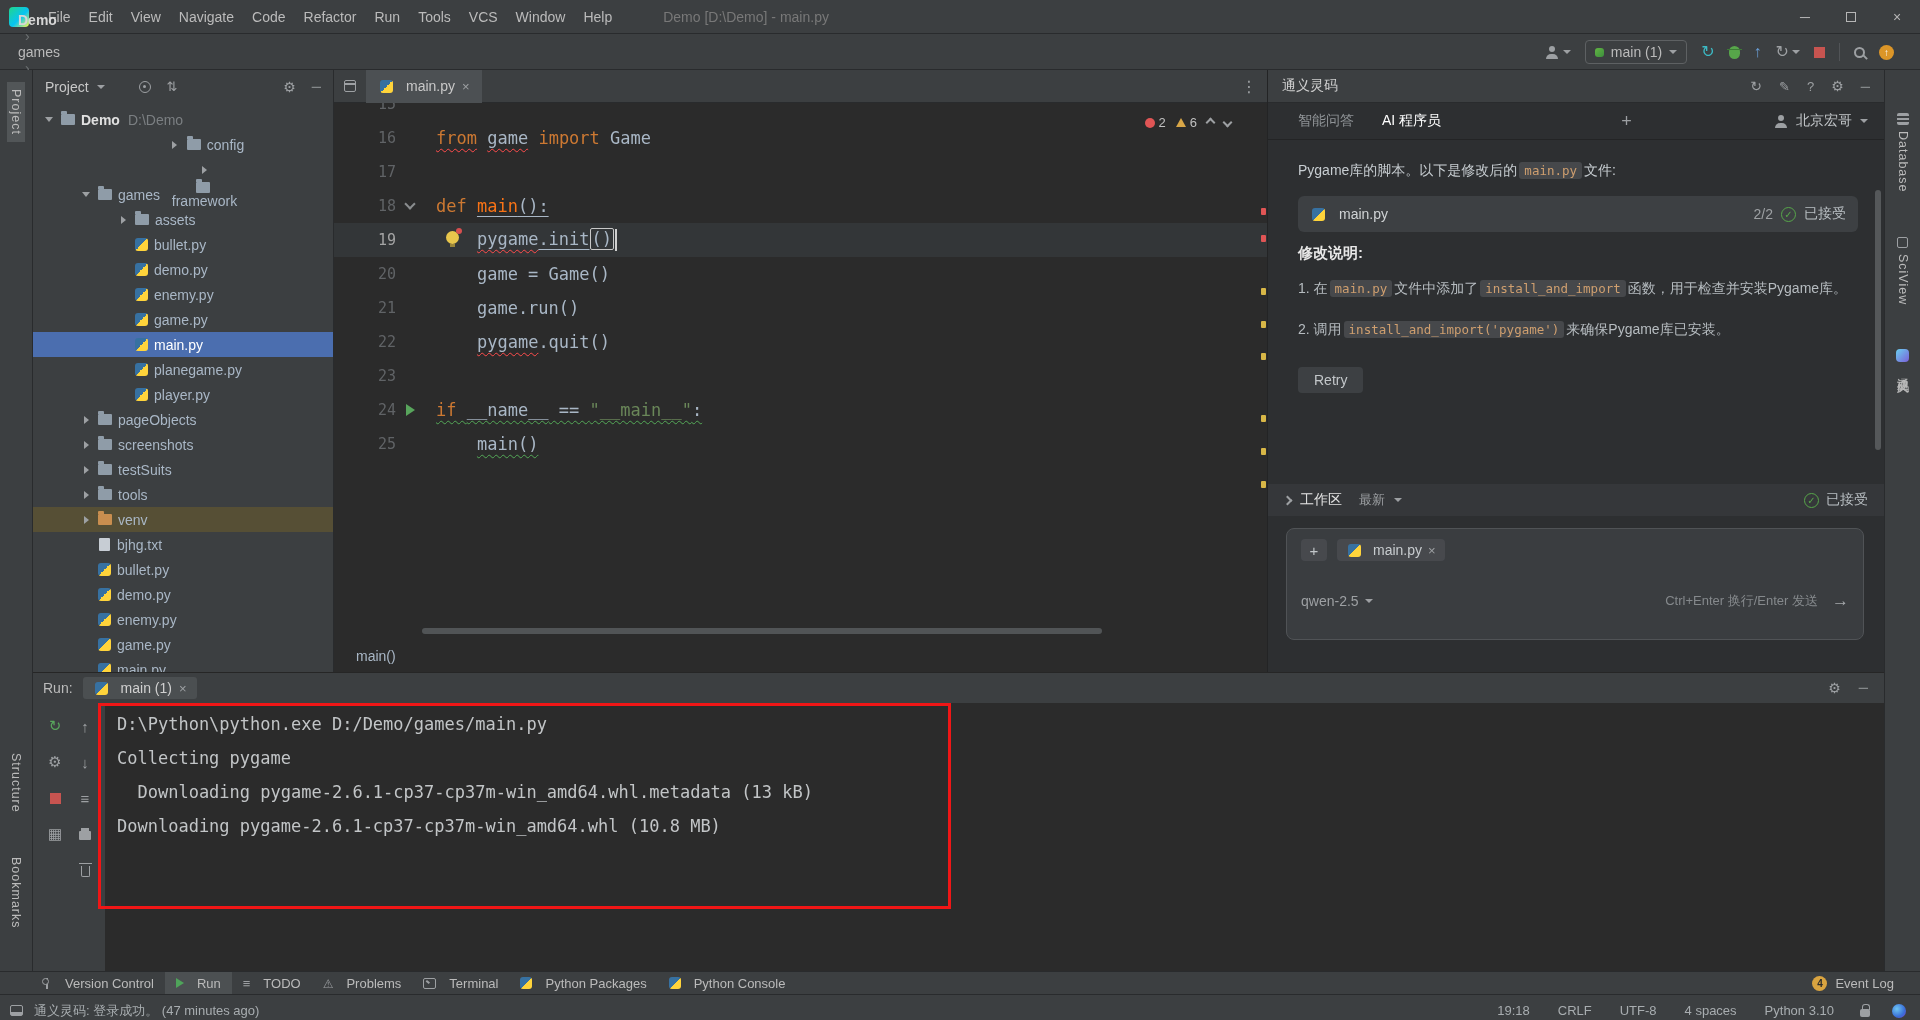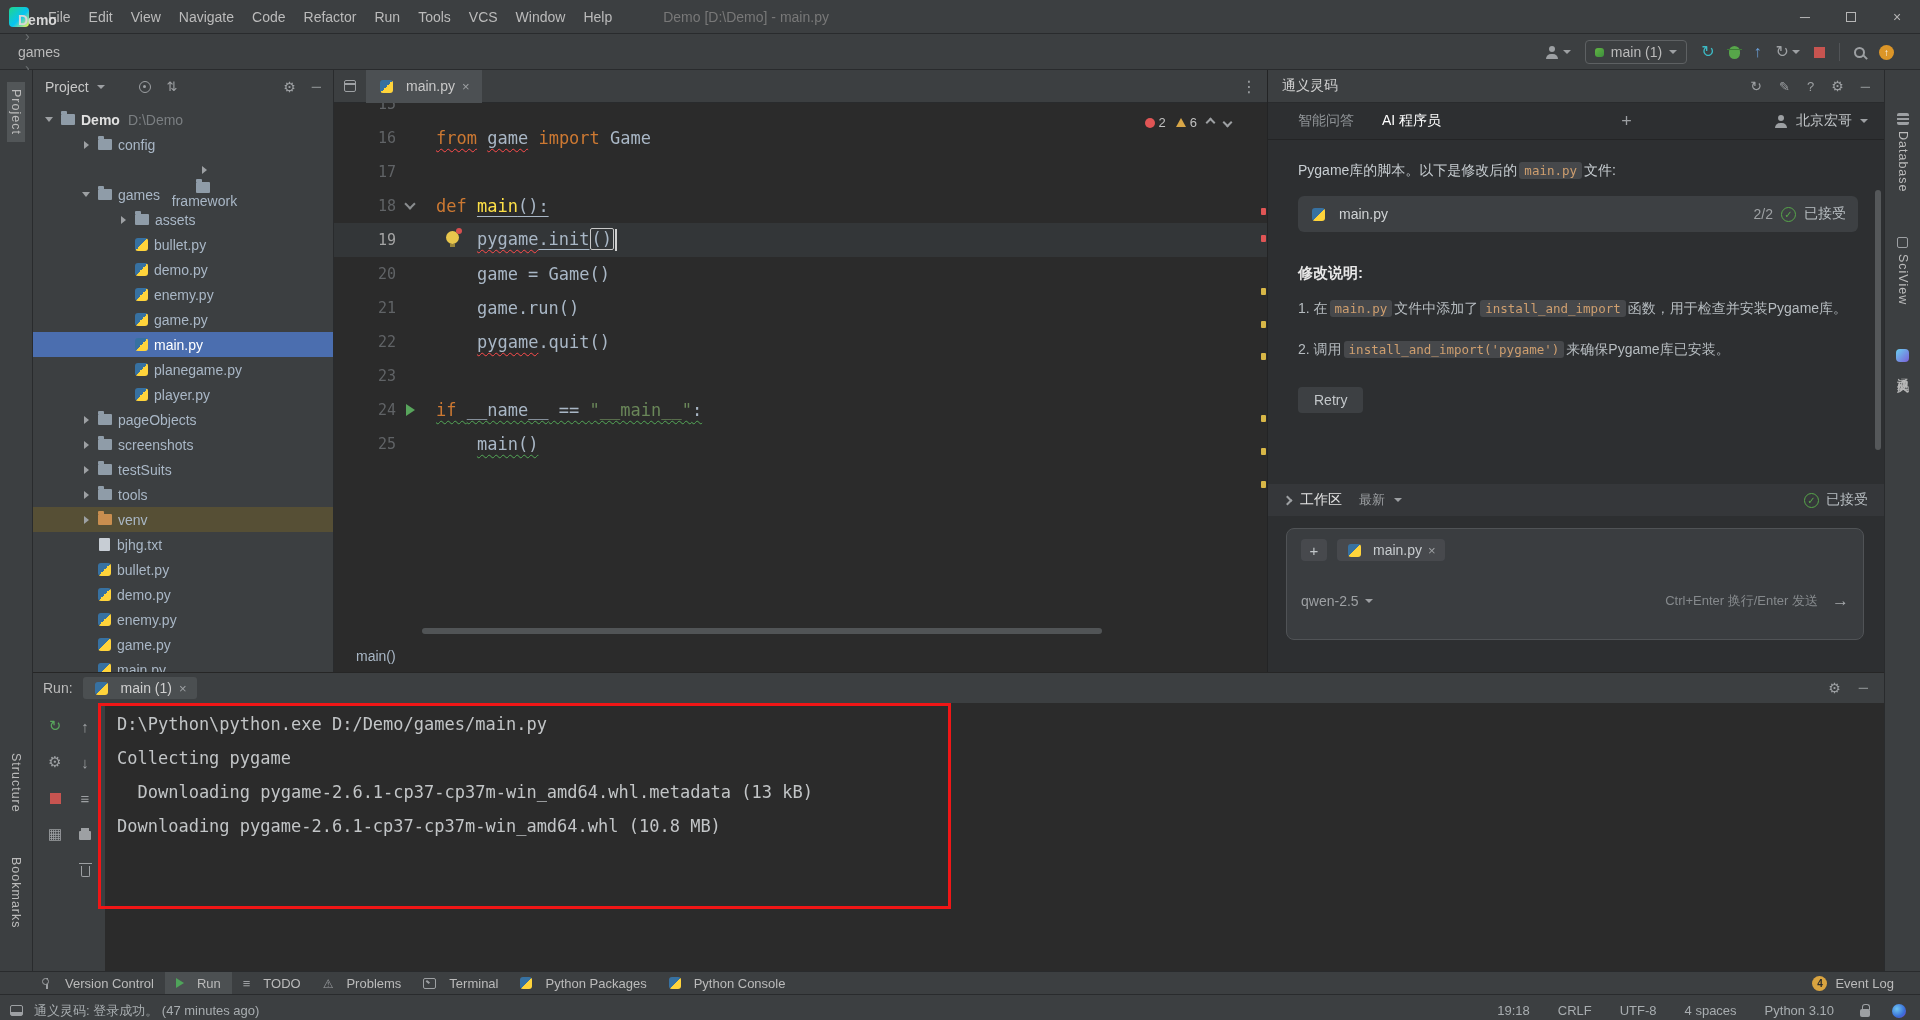--- a/index.html
+++ b/index.html
@@ -82,21 +82,21 @@
 .tab-close{color:#9da0a3;font-size:13px}
 #tab-more{margin-left:auto;color:#9da0a3;font-size:16px}
 #code-wrap{position:absolute;left:0;top:33px;right:0;height:537px;overflow:hidden}
 #code-lines{margin-top:-16px}
 .crow{position:relative;display:flex;height:34px;align-items:center;font-family:"DejaVu Sans Mono",monospace;font-size:17px;color:#a9b7c6}
 .crow.current{background:#333638}
 .ln{width:62px;text-align:right;color:#606366;font-size:15px;flex:none;font-family:"DejaVu Sans Mono",monospace}
 .crow.current .ln{color:#a4a4a4}
 .gut{width:28px;height:100%;flex:none;position:relative;display:flex;align-items:center;justify-content:center}
 .ctext{padding-left:12px;white-space:pre}
-.kw{color:#cc7832}.fn{color:#fde047}.str{color:#6a8759}
+.kw{color:#cc7832}.fn{color:#f97316}.str{color:#6a8759}
 .ul{text-decoration:underline;text-decoration-color:#a9b7c6;text-underline-offset:4px}
 .wr{text-decoration:underline wavy #ff4c4c;text-decoration-thickness:1px;text-underline-offset:4px}
 .wg{text-decoration:underline wavy #54a857;text-decoration-thickness:1px;text-underline-offset:4px}
 .brace{border:1px solid #c8c8c8;border-radius:2px;padding:0 1px}
 .caret{display:inline-block;width:2px;height:22px;background:#cfcfcf;vertical-align:middle;margin-left:1px}
 .run-arrow{width:0;height:0;border-left:9px solid #58a55c;border-top:6px solid transparent;border-bottom:6px solid transparent}
 .fold-marker{width:8px;height:8px;border-right:2px solid #8a8d8f;border-bottom:2px solid #8a8d8f;transform:rotate(45deg);margin-top:-4px}
 .bulb{position:absolute;left:112px;top:8px;width:13px;height:13px;background:#e8c64c;border-radius:50%}
 .bulb::after{content:"";position:absolute;left:4px;bottom:-3px;width:5px;height:3px;background:#9b8639}
 .bulb::before{content:"";position:absolute;right:-3px;top:-3px;width:6px;height:6px;border-radius:50%;background:#d64f4f}
@@ -121,21 +121,21 @@
 .ai-tab.active{color:#ffffff}
 #ai-plus{margin-left:180px;color:#9da0a3;font-size:18px}
 #ai-user{margin-left:auto;display:flex;align-items:center;gap:8px;color:#c3c7ca}
 #ai-chat{padding:22px 26px 0 30px;color:#c7cdd1}
 .chip-code{font-family:"DejaVu Sans Mono",monospace;font-size:12.5px;background:#46484b;color:#cf9f6f;border-radius:3px;padding:1px 5px;margin:0 2px}
 #ai-filecard{margin-top:16px;height:36px;background:#3d4043;border-radius:6px;display:flex;align-items:center;padding:0 12px;gap:8px}
 #fc-name{color:#d0d3d5}
 #fc-progress{margin-left:auto;color:#9da0a3}
 .check{width:15px;height:15px;border:1.5px solid #57a64a;border-radius:50%;color:#57a64a;font-size:10px;display:inline-flex;align-items:center;justify-content:center;flex:none}
 .accepted{color:#b9bfc3}
-#ai-section{margin-top:32px;font-weight:bold;font-size:15px;color:#e8e8e8}
+#ai-section{margin-top:12px;font-weight:bold;font-size:15px;color:#e8e8e8}
 #ai-steps{margin-top:10px}
 .ai-step{margin-top:10px;line-height:31px;color:#b6bcc0}
 #ai-retry{margin-top:22px;display:inline-block;background:#3d4043;border-radius:4px;padding:5px 16px;color:#c3c7ca}
 #ai-workspace{position:absolute;left:0;top:414px;right:0;height:32px;background:#35373a;display:flex;align-items:center;padding:0 16px;gap:9px}
 .chev-r{width:7px;height:7px;border-right:2px solid #9da0a3;border-top:2px solid #9da0a3;transform:rotate(45deg)}
 #ws-label{color:#e3e3e3}
 #ws-latest{color:#9da0a3;font-size:13px;margin-left:8px}
 #ws-status{margin-left:auto;display:flex;align-items:center;gap:7px}
 #ai-input{position:absolute;left:18px;right:20px;top:458px;height:112px;background:#3a3d40;border:1px solid #505356;border-radius:8px;padding:10px 14px}
 #ai-input-row1{display:flex;align-items:center;gap:10px}
@@ -270,21 +270,21 @@
         <span class="glyph" style="font-size:13px">─</span>
       </span>
     </div>
     <div id="tree">
         <div class="trow" style="padding-left: 6px;">
           <span class="tw-arrow e"></span>
           <span class="i-folder"></span>
           <span class="tlabel root">Demo</span>
           <span class="tpath">D:\Demo</span>
         </div>
-        <div class="trow" style="padding-left: 43px;">
+        <div class="trow" style="padding-left: 43px; justify-content: center;">
           <span class="tw-arrow c"></span>
           <span class="i-folder"></span>
           <span class="tlabel">config</span>
         </div>
         <div class="trow" style="padding-left: 43px; flex-direction: column;">
           <span class="tw-arrow c"></span>
           <span class="i-folder"></span>
           <span class="tlabel">framework</span>
         </div>
         <div class="trow" style="padding-left: 43px;">

